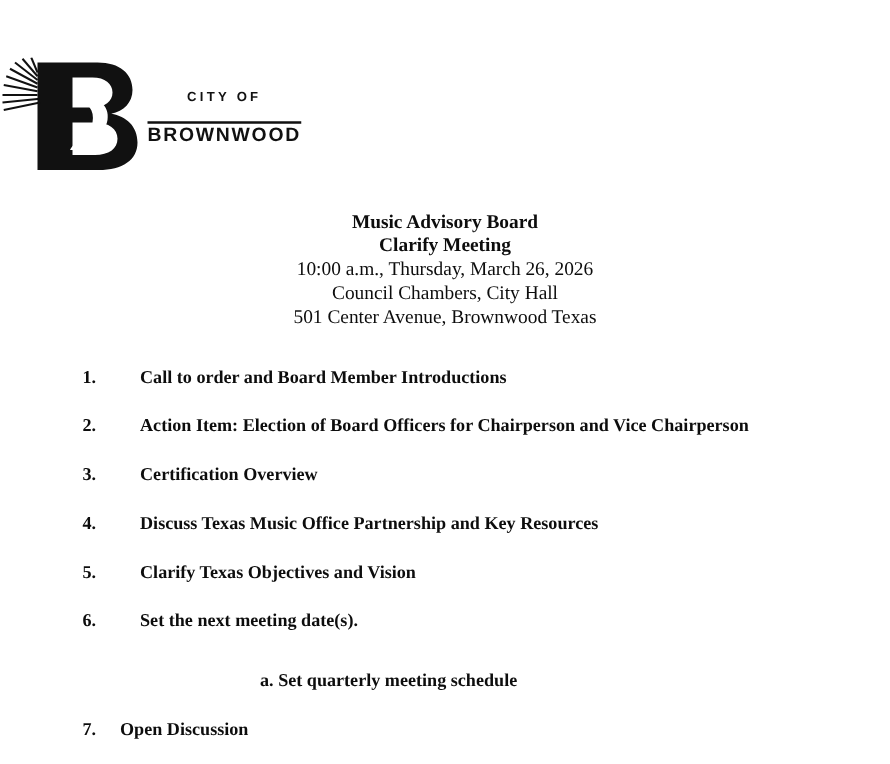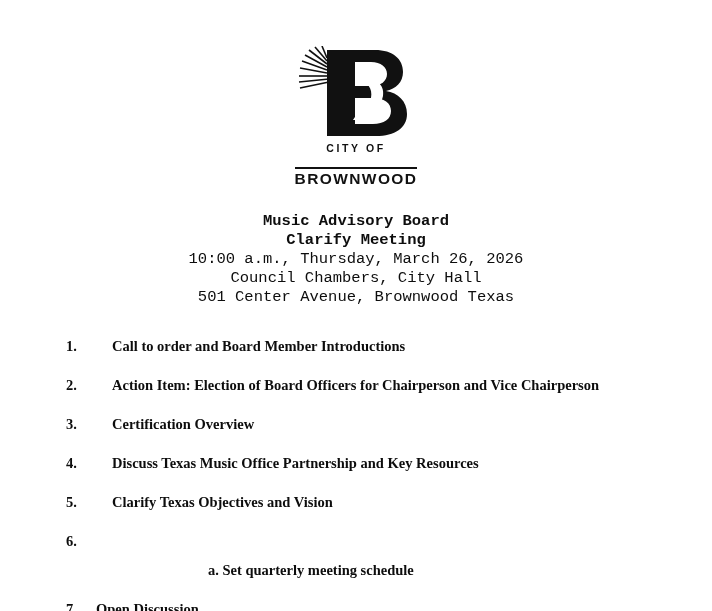--- a/index.html
+++ b/index.html
@@ -20,21 +20,21 @@
     height: 611px;
     box-sizing: border-box;
     padding: 0;
     position: relative;
   }
 
   
   .logo-block {
     width: 100%;
     display: flex;
-    flex-direction: column;
+    flex-direction: row;
     align-items: center;
     padding-top: 46px;
   }
   .logo-mark {
     width: 118px;
     height: 96px;
     display: block;
   }
   .logo-text {
     text-align: center;
@@ -58,21 +58,20 @@
     display: block;
     margin-top: 13px;
     border-top: 2px solid #111;
     padding-top: 2px;
   }
 
   
   .title-block {
     text-align: center;
     margin-top: 26px;
-    font-family: Liberation Mono, monospace;
   }
   .title-block .bold-line {
     font-weight: bold;
     font-size: 15.5px;
     line-height: 19px;
   }
   .title-block .plain-line {
     font-size: 15.5px;
     line-height: 19px;
   }
@@ -194,20 +193,21 @@
     <div class="agenda-item">
       <div class="agenda-num">5.</div>
       <div class="agenda-body">
         <div class="agenda-text">Clarify Texas Objectives and Vision</div>
       </div>
     </div>
 
     <div class="agenda-item">
       <div class="agenda-num">6.</div>
       <div class="agenda-body">
+        <div class="agenda-text">Set the next meeting date(s).</div>
         <div class="subitems">
           <div class="subitem">a. Set quarterly meeting schedule</div>
         </div>
       </div>
     </div>
 
     <div class="agenda-item">
       <div class="agenda-num tight">7.</div>
       <div class="agenda-body">
         <div class="agenda-text">Open Discussion</div>

